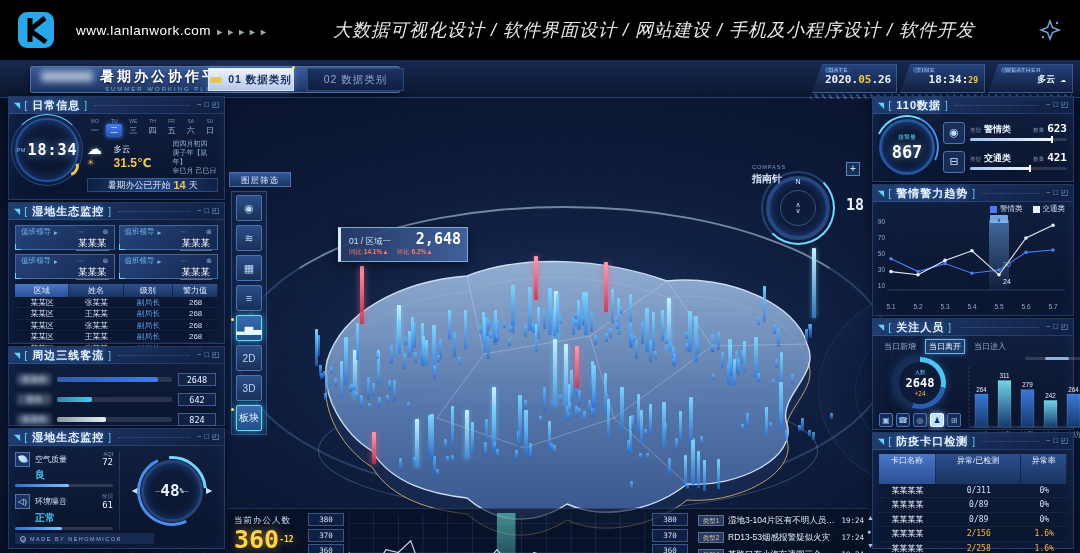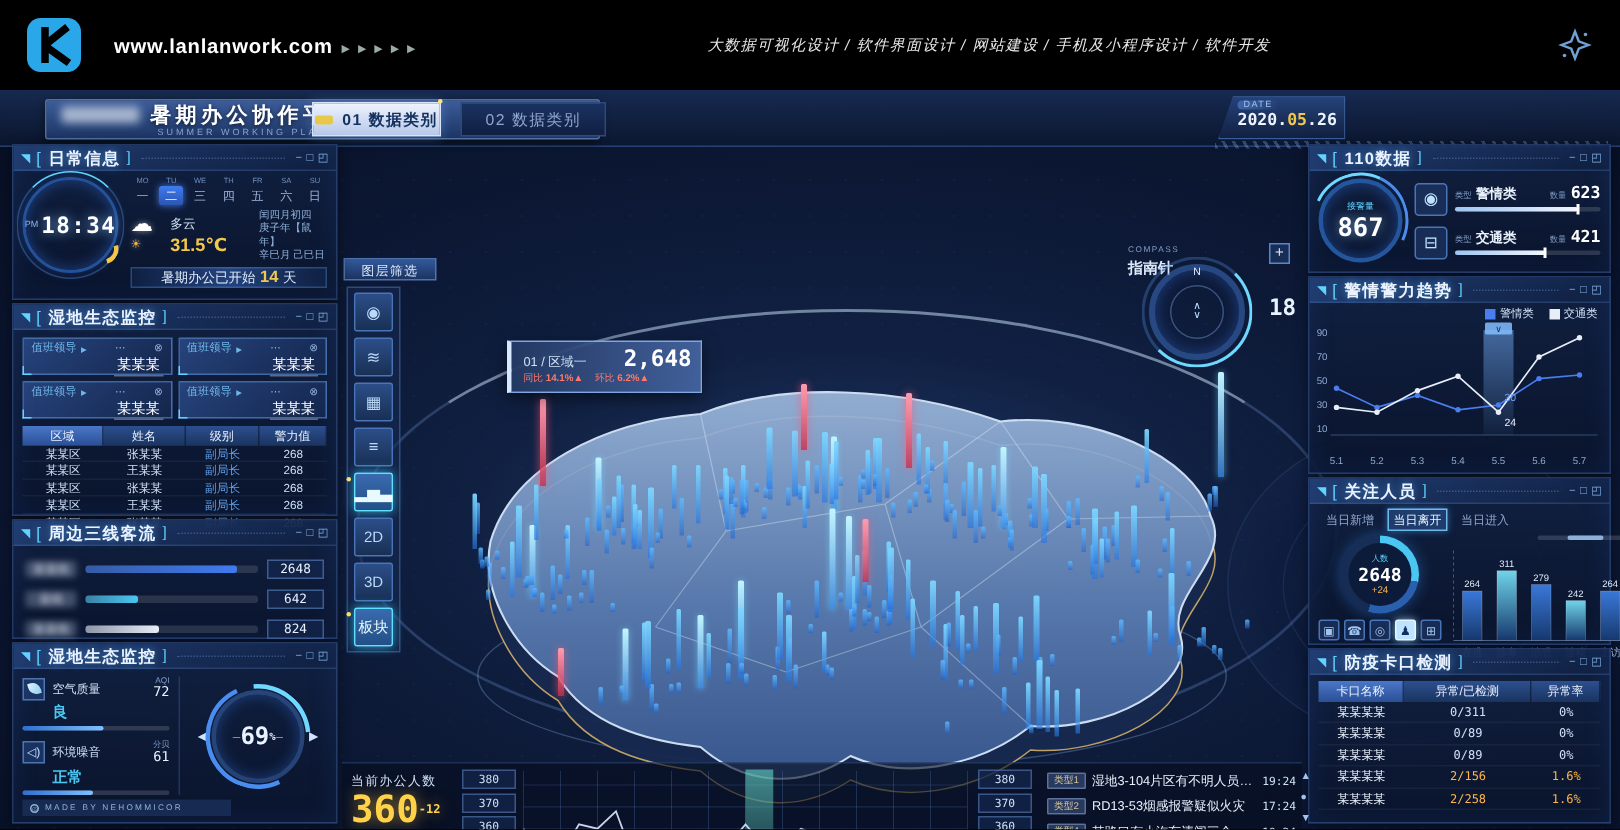--- a/index.html
+++ b/index.html
@@ -5,24 +5,24 @@
   *{margin:0;padding:0;box-sizing:border-box}
   html,body{background:#000}
   body{font-family:"Liberation Sans","DejaVu Sans",sans-serif;-webkit-font-smoothing:antialiased}
   .stage{position:relative;width:1080px;height:553px;overflow:hidden;background:#05080f}
 
   
   .brand{position:absolute;left:0;top:0;width:1080px;height:60px;background:#000;display:flex;align-items:center;padding:0 18px;gap:14px}
   .logo-svg{flex:0 0 auto}
   .logo-text{color:#2aa7e8;font-size:27px;font-weight:bold;letter-spacing:2px}
   .brand-contact{display:flex;flex-direction:column;gap:3px;margin-left:8px}
-  .brand-web{color:#fff;font-size:13.5px;font-weight:bold;letter-spacing:.5px}
+  .brand-web{color:#fff;font-size:13.5px;font-weight:normal;letter-spacing:.5px}
   .brand-web .arrows{color:#9aa;font-size:9px;letter-spacing:2px}
   .brand-line2{color:#ddd;font-size:12px}
-  .brand-services{flex:1;text-align:center;color:#e8e8e8;font-size:10px;font-style:italic;letter-spacing:1px;white-space:nowrap}
+  .brand-services{flex:1;text-align:center;color:#e8e8e8;font-size:18px;font-style:italic;letter-spacing:1px;white-space:nowrap}
   .brand-collect{display:flex;align-items:center;gap:8px;color:#6fa3d8;font-size:21px;font-weight:bold;letter-spacing:3px}
 
   
   .dash{position:absolute;left:0;top:60px;width:1080px;height:493px;
     background:radial-gradient(ellipse at 52% 58%,#182c55 0%,#0d1a38 48%,#070e22 100%)}
   .dash::before{content:"";position:absolute;inset:0;
     background-image:radial-gradient(rgba(120,160,220,.06) 1px,transparent 1px);background-size:24px 24px}
   .lens{position:absolute;left:818px;top:225px;width:250px;height:210px;border-radius:50%;
     border:1px solid rgba(130,180,255,.13);box-shadow:inset 0 0 50px rgba(80,140,255,.07)}
   .lens2{position:absolute;left:855px;top:258px;width:175px;height:145px;border-radius:50%;border:1px solid rgba(130,180,255,.1)}
@@ -253,21 +253,21 @@
   .ficons{display:flex;gap:3px}
   .ficon{width:14px;height:14px;border:1px solid #4a74b8;background:rgba(35,65,120,.5);color:#9fc4f0;font-size:8px;
     display:flex;align-items:center;justify-content:center;border-radius:2px;cursor:pointer}
   .ficon.active{background:#bfe4ff;color:#12305e;border-color:#e8f6ff;box-shadow:0 0 6px rgba(150,220,255,.8)}
   .fchart-wrap{flex:1;position:relative}
   .mini-scroll{position:absolute;right:6px;top:0;width:60px;height:3px;background:rgba(255,255,255,.15);border-radius:2px}
   .mini-scroll i{display:block;width:24px;height:3px;background:#8fb0d8;border-radius:2px;margin-left:20px}
 
   
   .ck{margin:4px 6px}
-  .ck-head{display:grid;grid-template-columns:1fr 1.5fr .8fr;height:14px}
+  .ck-head{display:grid;grid-template-columns:1fr 1.5fr .8fr;height:30px}
   .ck-head span{font-size:8px;color:#eaf2ff;text-align:center;line-height:14px;background:linear-gradient(180deg,#2c4f8f,#1a3460);border-right:1px solid rgba(10,20,40,.6)}
   .ck-head span.hl{background:linear-gradient(180deg,#4a77c8,#2a4f96)}
   .ck-row{display:grid;grid-template-columns:1fr 1.5fr .8fr;height:14.4px;border-bottom:1px solid rgba(255,255,255,.05)}
   .ck-row span{font-size:8px;color:#cfe0f5;text-align:center;line-height:14.4px;font-family:"DejaVu Sans Mono",monospace}
   .ck-row span.nm{font-family:"Liberation Sans",sans-serif;color:#e8f0fc}
   .ck-row.ab span{color:#ffb54a}
   .ck-row.ab span.nm{color:#e8f0fc}
 
   svg text{font-family:"Liberation Sans",sans-serif}
 </style>
@@ -611,20 +611,30 @@
         <span class="title-sub">SUMMER WORKING PLATFORM</span>
       </div>
       <div class="tab active">01 数据类别</div>
       <div class="tab inactive">02 数据类别</div>
 
       <div class="info-seg" style="left:812px">
         <span class="seg-dot"></span>
         <span class="info-label">DATE</span>
         <span class="info-value"><span>2020</span>.<span class="warn">05</span>.<span>26</span></span>
       </div>
+      <div class="info-seg" style="left:900px">
+        <span class="seg-dot"></span>
+        <span class="info-label">TIME</span>
+        <span class="info-value"><span>18:34</span>:<span class="warn small">29</span></span>
+      </div>
+      <div class="info-seg" style="left:988px">
+        <span class="seg-dot"></span>
+        <span class="info-label">WEATHER</span>
+        <span class="info-value" style="font-size:9px"><span>多云</span> <span style="color:#fff">☁</span></span>
+      </div>
       <div class="hatch"></div>
     </div>
 
     <div class="panel" style="left:8px;top:36px;width:217px;height:104px">
       <div class="ph">
           <span class="ph-tick">◥</span>
           <span class="ph-title">日常信息</span>
           <span class="ph-bracket">]</span>
           <span class="ph-dots"></span>
           <span class="ph-btns">
@@ -858,21 +868,21 @@
             <div class="em-status">正常</div>
             <div class="em-bar">
                 <span class="em-fill" style="width:48%"></span>
               </div>
           </div>
         </div>
         <div class="eco-gauge-wrap">
           <span class="eco-arrow">◀</span>
           <div class="eco-gauge">
             <span class="eco-dash">–</span>
-              <span class="eco-val">69</span>
+              <span class="eco-val">48</span>
               <small class="eco-val" style="font-size:7px">%</small>
               <span class="eco-dash">–</span>
           </div>
           <span class="eco-arrow">▶</span>
         </div>
       </div>
       <div class="eco-footer">
           <i>◎</i>
           <span>MADE BY NEHOMMICOR</span>
         </div>

